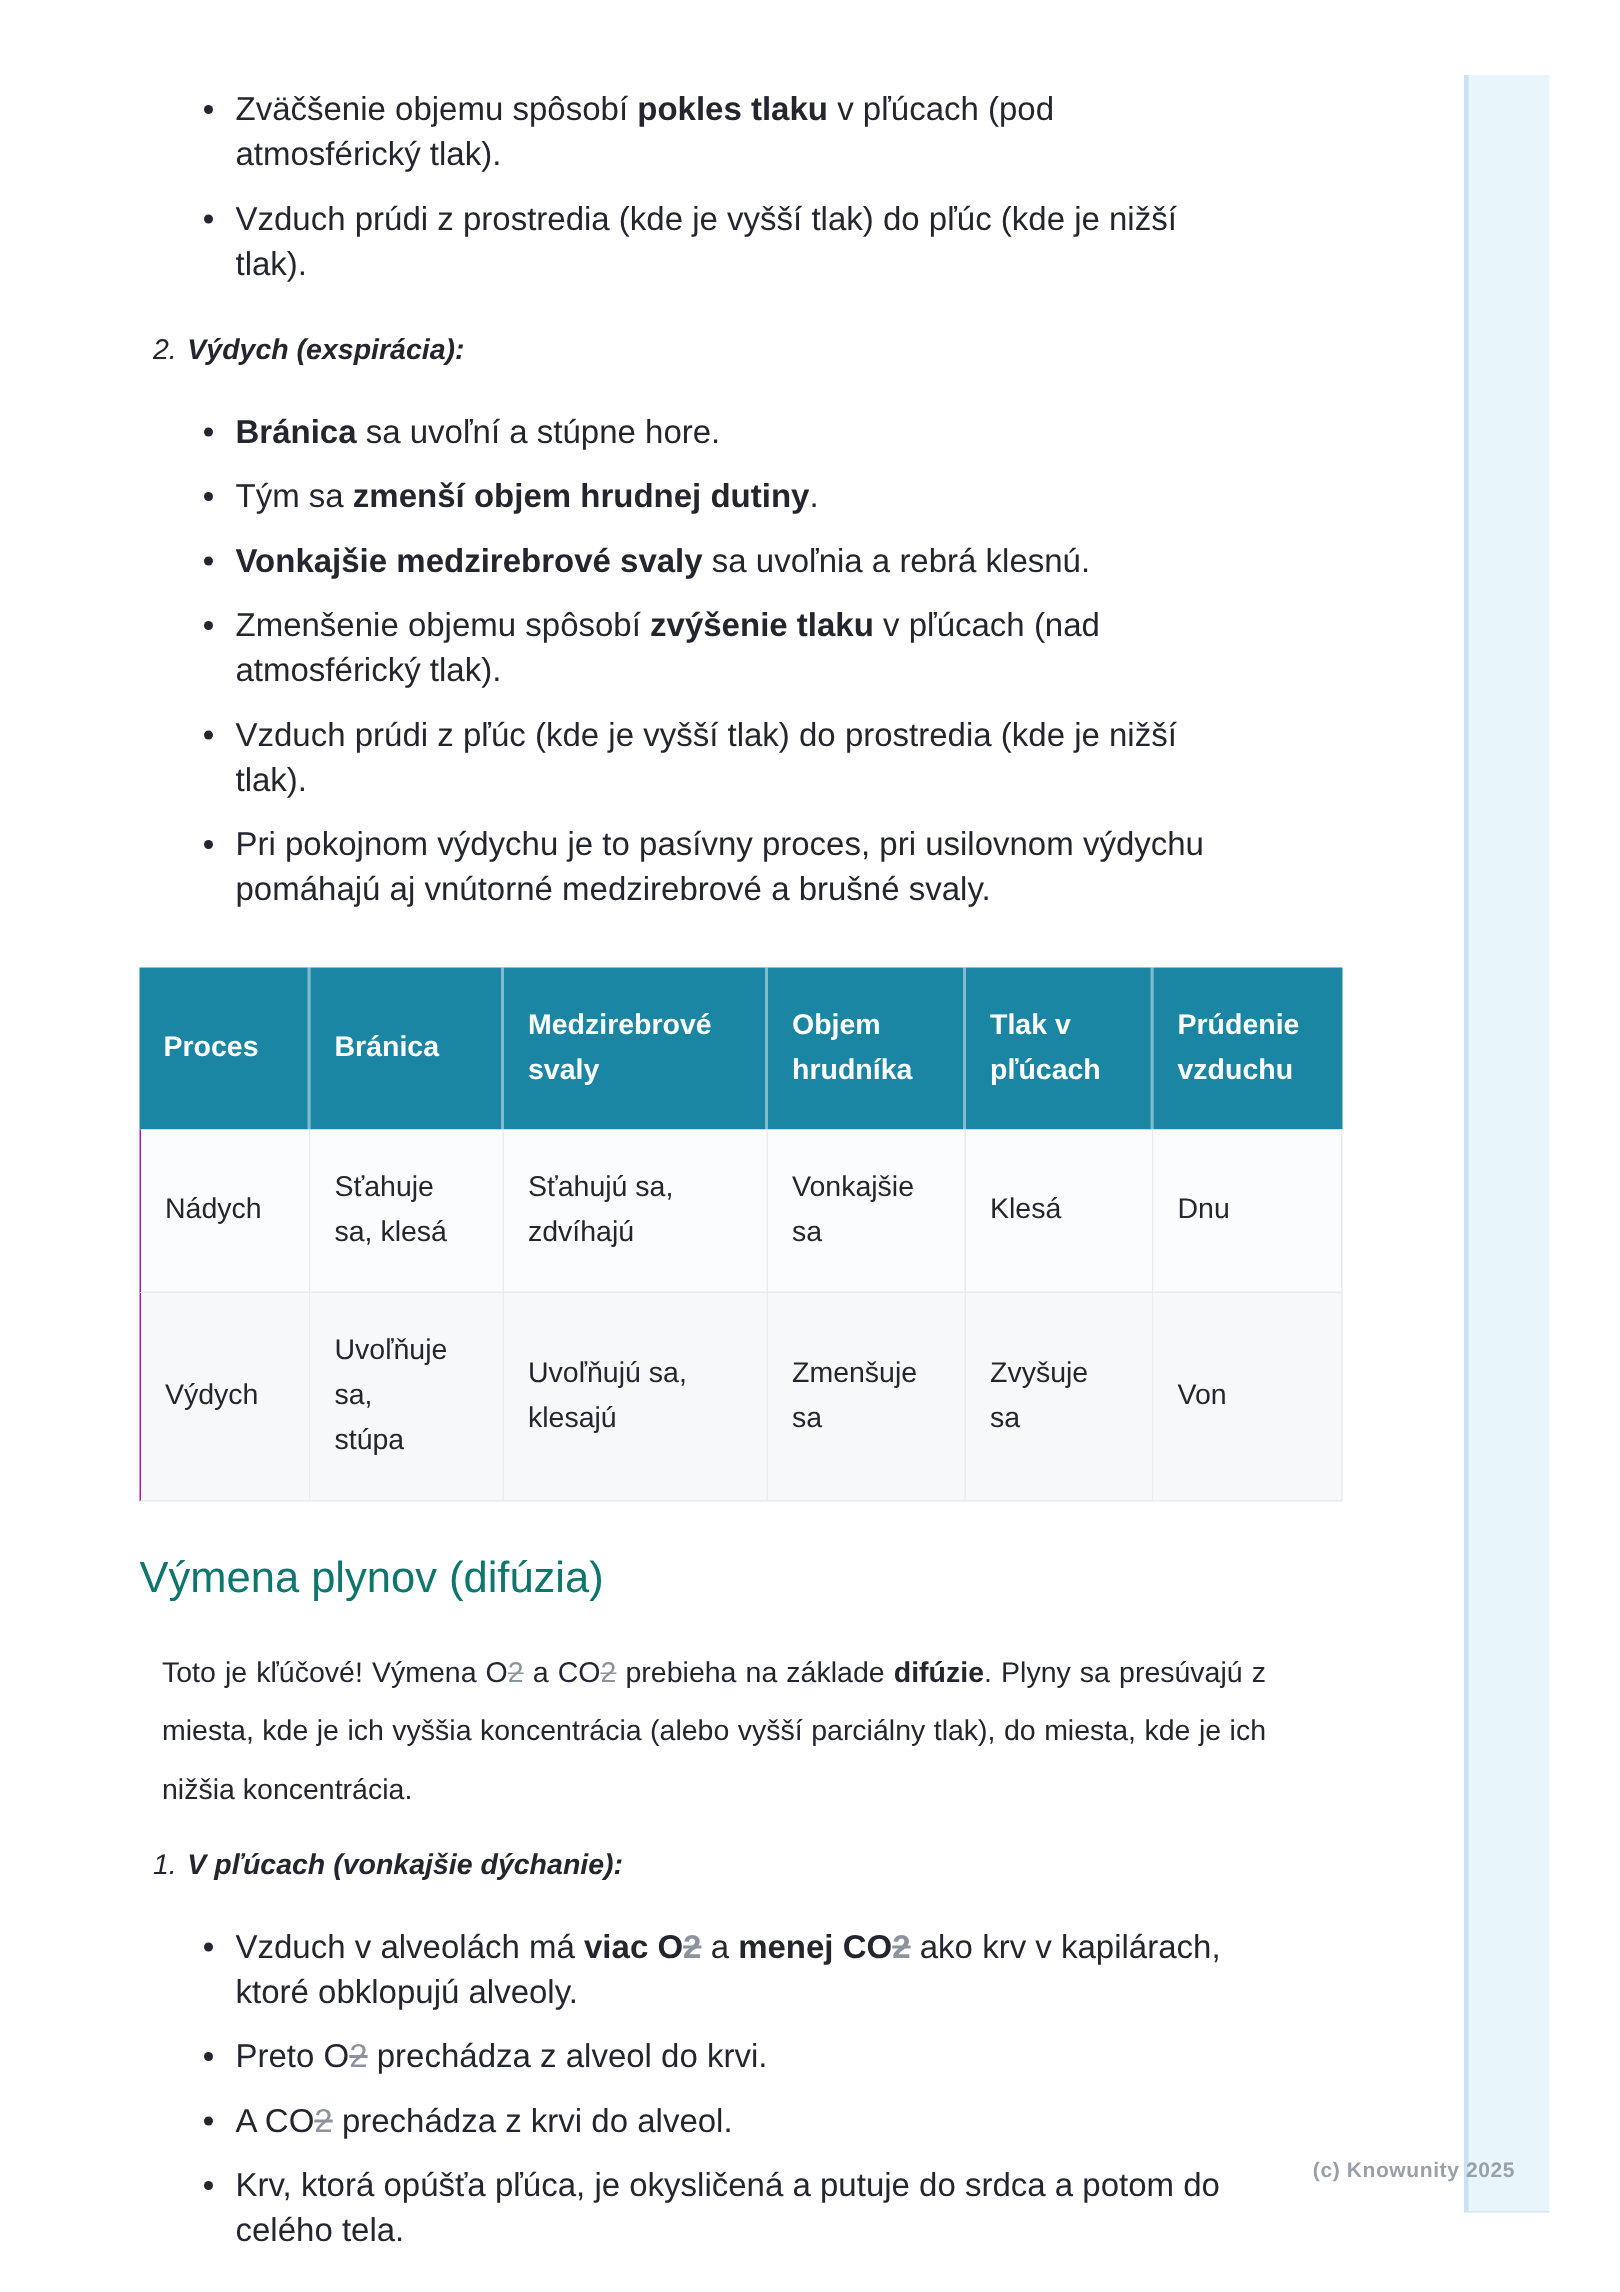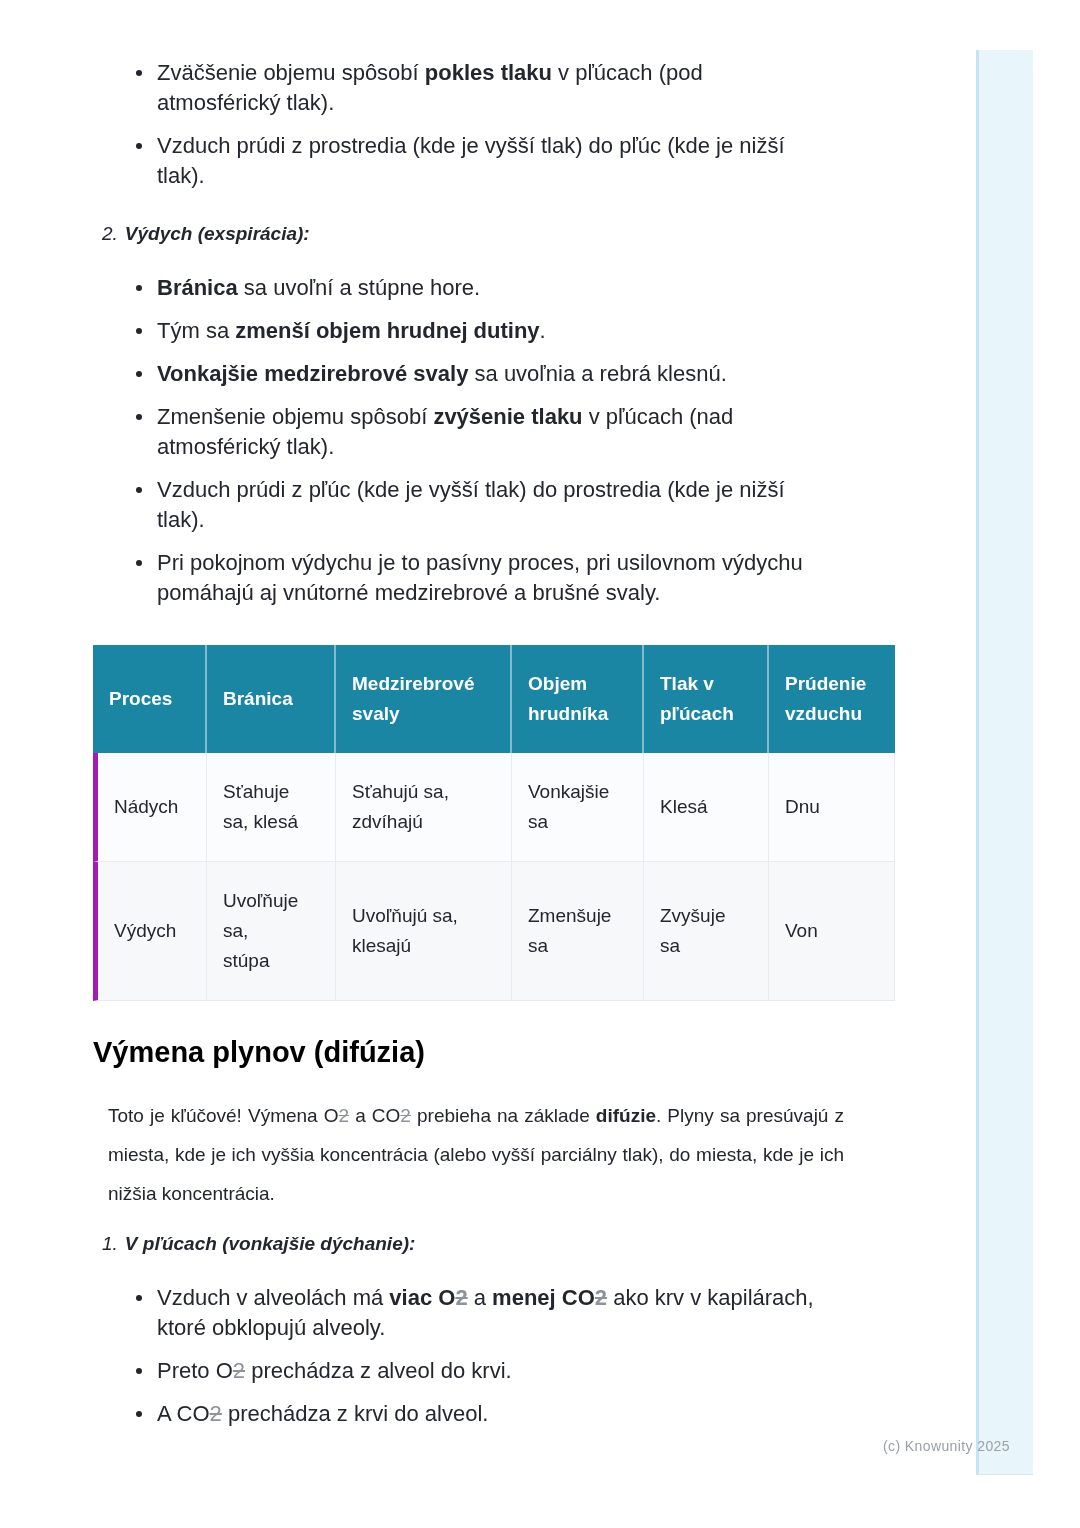--- a/index.html
+++ b/index.html
@@ -75,46 +75,47 @@
     background: #1b86a3;
     color: #ffffff;
     font-weight: 700;
     border-right: 2px solid rgba(255,255,255,0.45);
   }
   table.ptable th:last-child { border-right: none; }
   table.ptable td {
     border-right: 1px solid #e9ebee;
     border-bottom: 1px solid #e9ebee;
   }
-  table.ptable td:first-child { border-left: 5px solid #a21caf; }
+  table.ptable td:first-child { border-left: 1px solid #a21caf; }
   table.ptable tbody tr:nth-child(1) td { background: #fbfcfd; }
   table.ptable tbody tr:nth-child(2) td { background: #f6f8fa; }
   h2.cyan {
     margin: 33px 0 0 0;
     font-size: 29px;
     line-height: 36px;
-    font-weight: 700;
-    color: #000000;
+    font-weight: 400;
+    color: #0f766e;
   }
   p.intro {
     margin: 26px 0 16px 15px;
     width: 736px;
     font-size: 19px;
     line-height: 39px;
     text-align: justify;
   }
   .footer {
     position: absolute;
     top: 1438px; left: 0;
     width: 1010px;
     text-align: right;
     font-size: 14px;
     letter-spacing: 0.4px;
     color: #9aa0a8;
     z-index: 2;
+    font-weight: bold;
   }
 </style>
 </head>
 <body>
 
 <div class="right-bar"></div>
 
 <div class="content">
 
   <ul class="blist">
@@ -191,17 +192,18 @@
   <p class="intro"><span>Toto je kľúčové! Výmena O</span><span class="st">2</span><span> a CO</span><span class="st">2</span><span> prebieha na základe </span><span class="b">difúzie</span><span>. Plyny sa presúvajú z miesta, kde je ich </span><span class="i">vyššia koncentrácia</span><span> (alebo </span><span class="i">vyšší parciálny tlak</span><span>), do miesta, kde je ich </span><span class="i">nižšia koncentrácia</span><span>.</span></p>
 
   <div class="num-item">
     <span class="num">1.</span><span class="b">V pľúcach (vonkajšie dýchanie):</span>
   </div>
 
   <ul class="blist">
     <li><span>Vzduch v alveolách má </span><span class="b">viac O</span><span class="b st">2</span><span> a </span><span class="b">menej CO</span><span class="b st">2</span><span> ako krv v kapilárach, ktoré obklopujú alveoly.</span></li>
     <li><span>Preto O</span><span class="st">2</span><span> prechádza z alveol do krvi.</span></li>
     <li><span>A CO</span><span class="st">2</span><span> prechádza z krvi do alveol.</span></li>
+    <li><span>Krv, ktorá opúšťa pľúca, je </span><span class="i">okysličená</span><span> a putuje do srdca a potom do celého tela.</span></li>
   </ul>
 
 </div>
 
 <div class="footer">(c) Knowunity 2025</div>
 
 </body></html>

